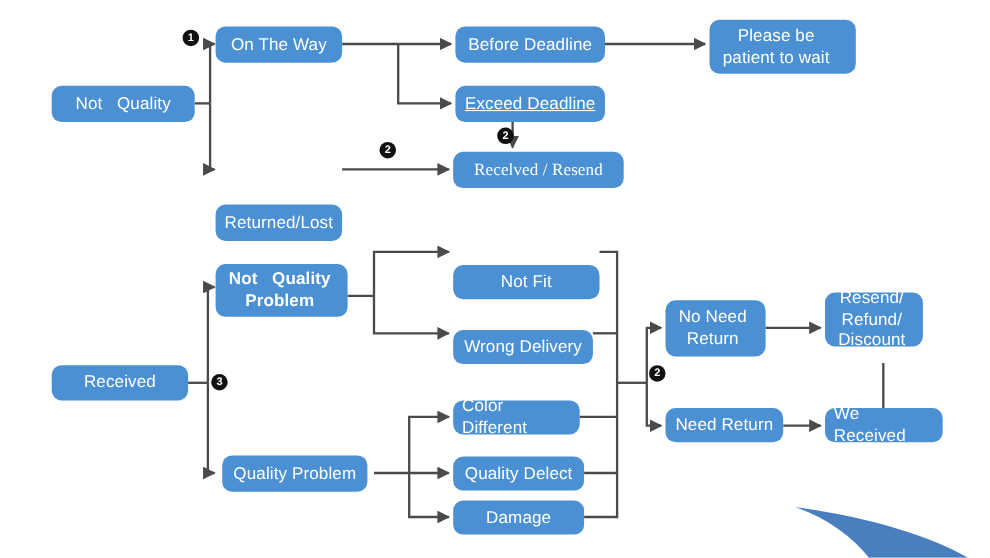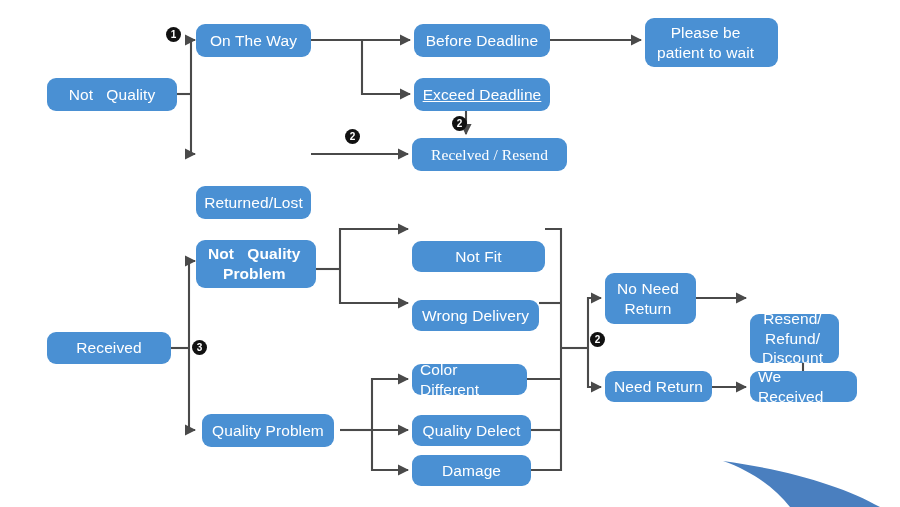--- a/index.html
+++ b/index.html
@@ -161,21 +161,21 @@
 
   <div class="node" style="left:412px; top:415px; width:119px; height:31px;">Quality Delect</div>
 
   <div class="node" style="left:412px; top:455px; width:119px; height:31px;">Damage</div>
 
   <div class="node left-align" style="left:605px; top:273px; width:91px; height:51px;">No Need
 Return</div>
 
   <div class="node" style="left:605px; top:371px; width:107px; height:31px;">Need Return</div>
 
-  <div class="node left-align" style="left:750px; top:266px; width:89px; height:49px;margin-top:48px;">Resend/
+  <div class="node left-align" style="left:750px; top:266px; width:89px; height:49px;">Resend/
 Refund/
 Discount</div>
 
   <div class="node" style="left:750px; top:371px; width:107px; height:31px;">We Received</div>
 
   <div class="badge" style="left:166px; top:27px;">1</div>
 
   <div class="badge" style="left:345px; top:129px;">2</div>
 
   <div class="badge" style="left:452px; top:116px;">2</div>

